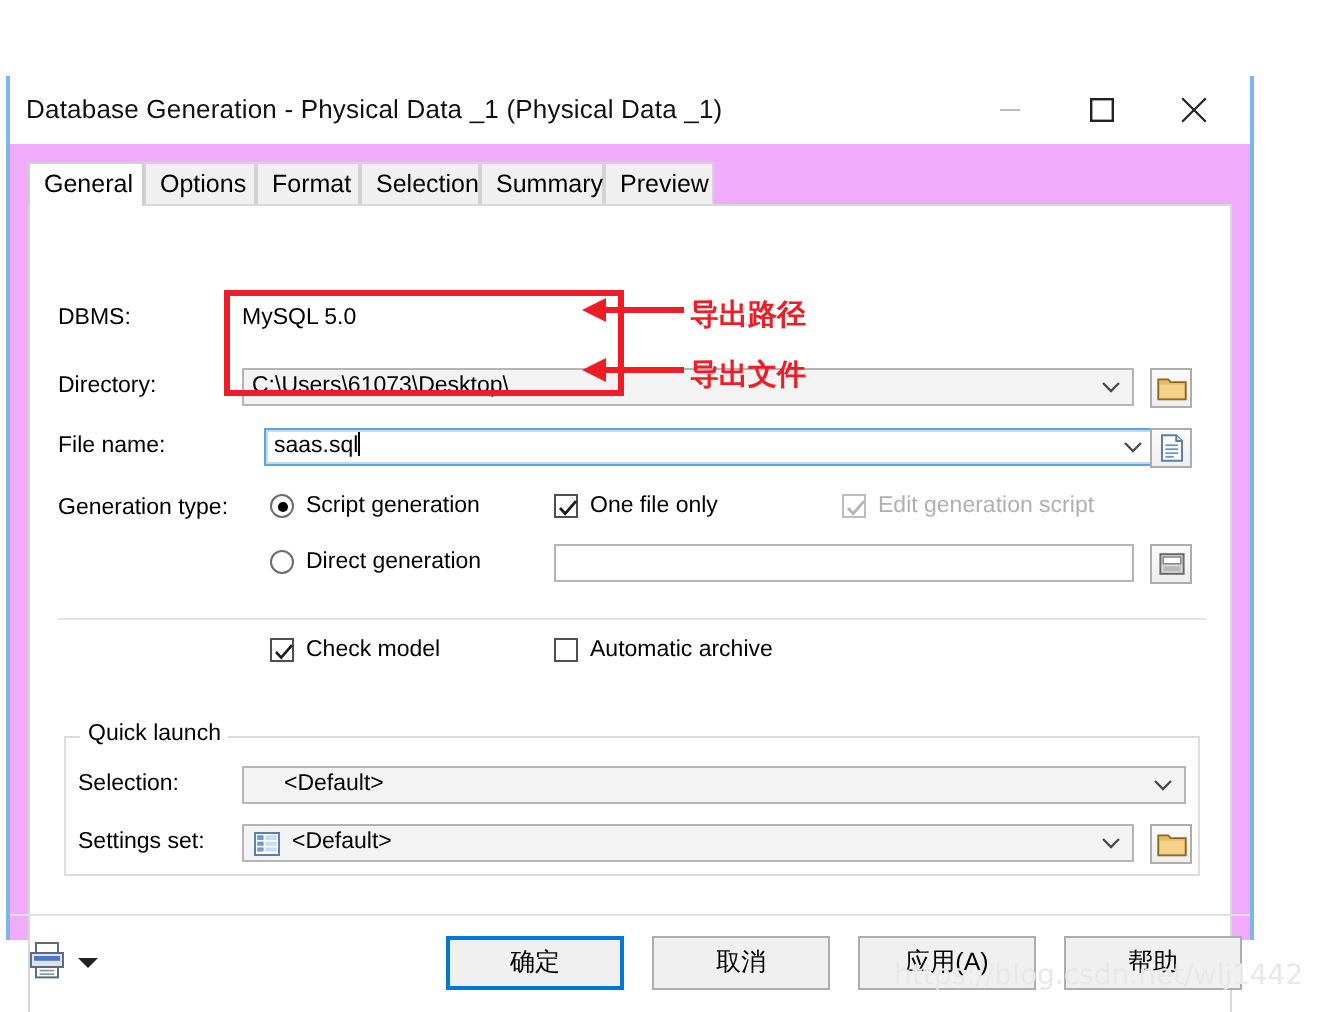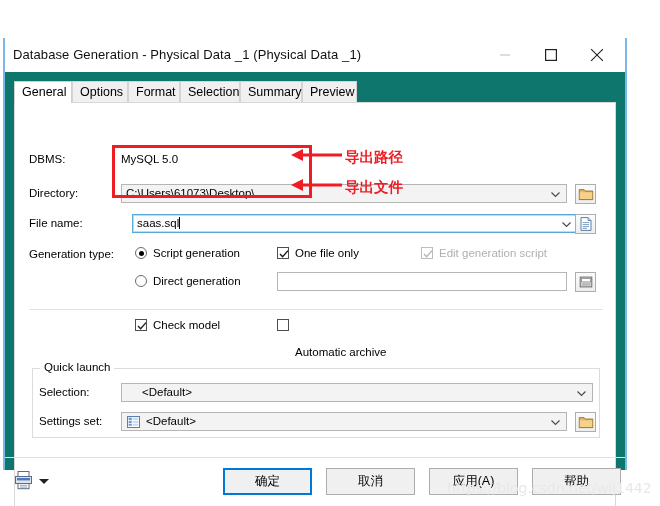--- a/index.html
+++ b/index.html
@@ -18,21 +18,21 @@
     -webkit-font-smoothing: antialiased;
   }
 
   
   #dialog {
     position: absolute;
     left: 5px;
     top: 38px;
     width: 620px;
     height: 432px;
-    background: #0f766e;
+    background: #f0abfc;
     box-sizing: border-box;
   }
   
   .win-edge {
     position: absolute;
     top: 38px;
     width: 2px;
     height: 432px;
     background: #7cb7ea;
   }
@@ -397,21 +397,21 @@
     <div class="hrule" style="left:14px; top:206px; width:574px;"></div>
 
     <div class="cbox" style="left:120px; top:216px;">
       <svg width="12" height="12" viewBox="0 0 12 12">
           <polyline points="2,6 4.6,8.8 10,2.6" fill="none" stroke="#1a1a1a" stroke-width="1.3"></polyline>
         </svg>
     </div>
     <div class="lbl" style="left:138px; top:216px;">Check model</div>
 
     <div class="cbox" style="left:262px; top:216px;"></div>
-    <div class="lbl" style="left:280px; top:216px;margin-top:27px;">Automatic archive</div>
+    <div class="lbl" style="left:280px; top:216px;">Automatic archive</div>
 
     <div id="qlgroup"></div>
     <div id="qlgroup-title">Quick launch</div>
 
     <div class="lbl" style="left:24px; top:283px;">Selection:</div>
     <div class="field gray" style="left:106px; top:280px; width:472px;">
       <span style="padding-left:16px;">&lt;Default&gt;</span>
       <span class="combo-arrow">
         <svg width="11" height="11" viewBox="0 0 11 11">
             <polyline points="1.5,3.5 5.5,7.5 9.5,3.5" fill="none" stroke="#4b4b4b" stroke-width="1.2"></polyline>

